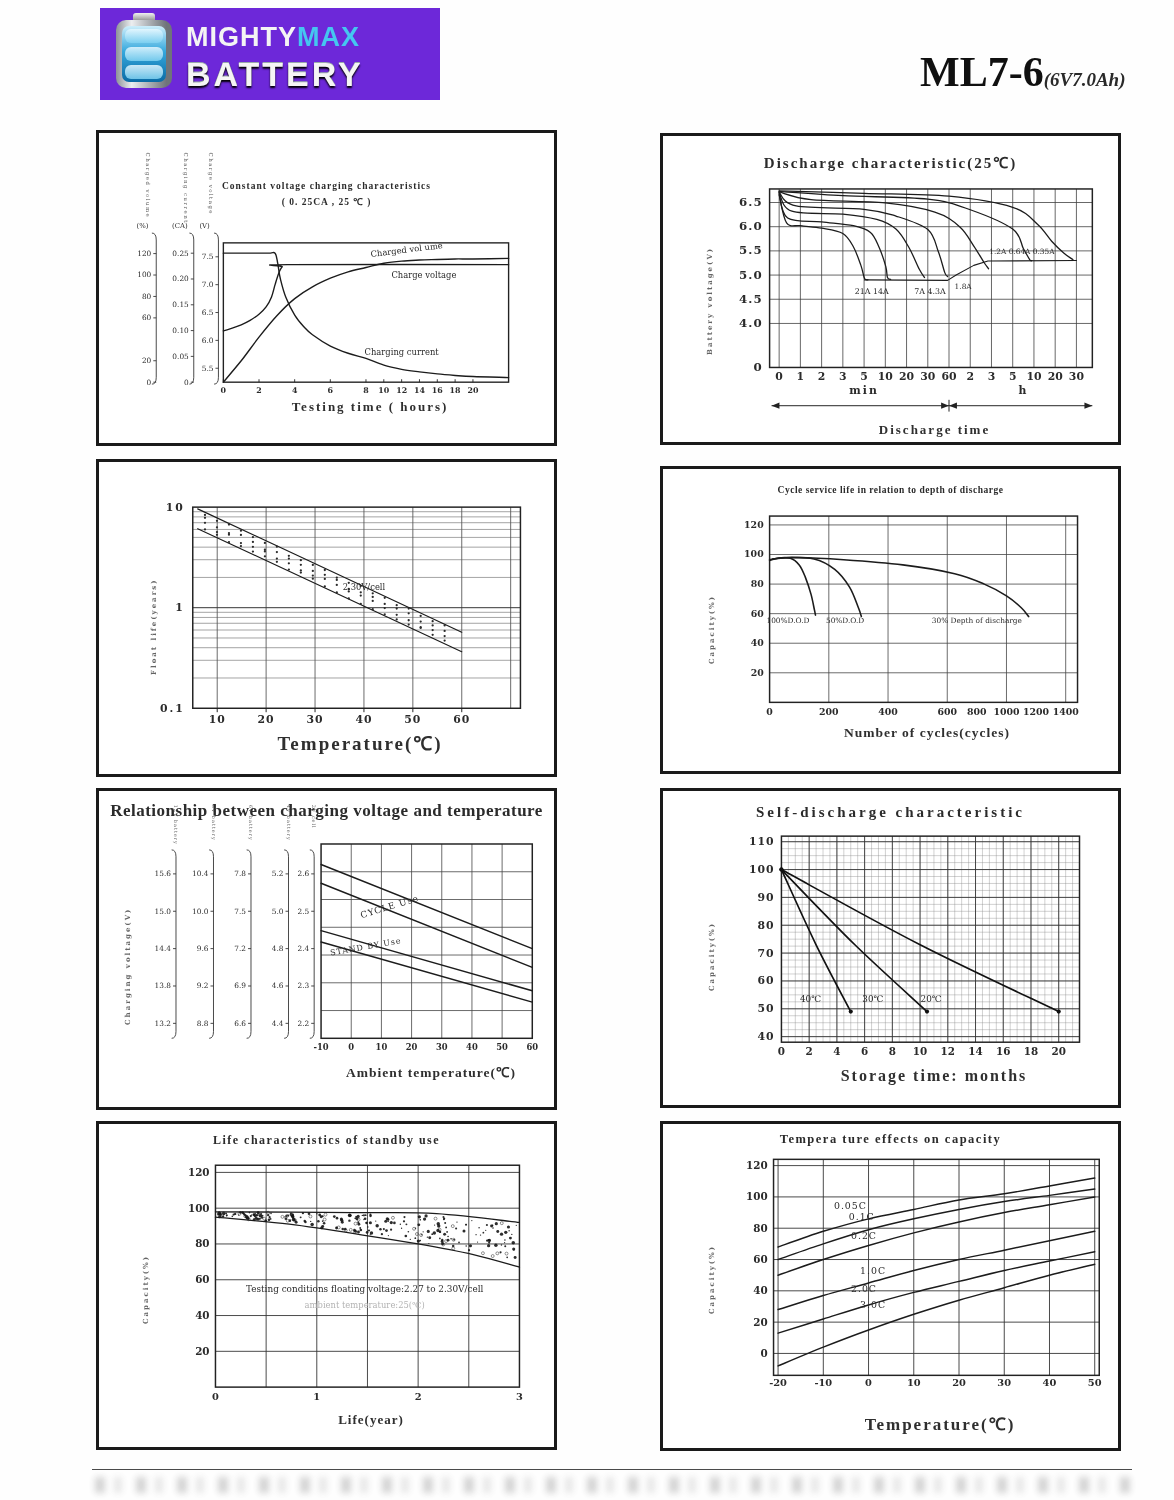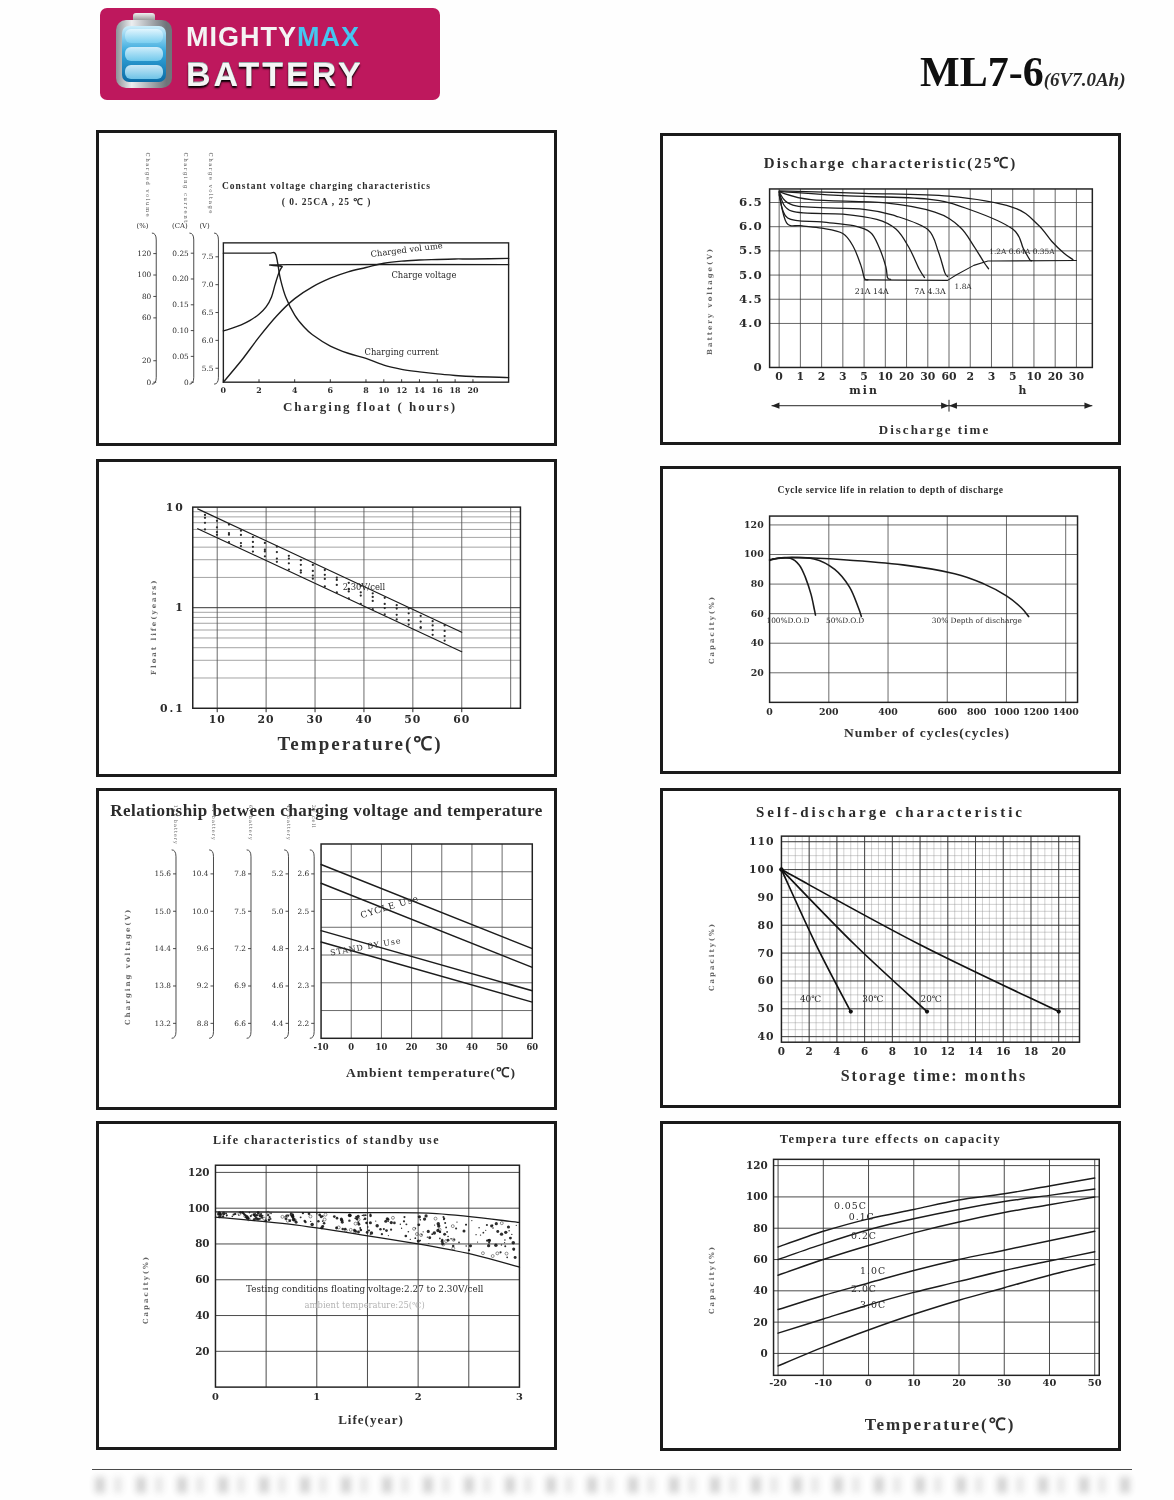--- a/index.html
+++ b/index.html
@@ -1,19 +1,19 @@
 <!DOCTYPE html>
 <html><head>
 <meta charset="utf-8">
 <style>
   html,body{margin:0;padding:0;background:#fff;}
   .page{position:relative;width:1174px;height:1500px;background:#fefefe;overflow:hidden;
         font-family:"Liberation Sans",sans-serif;}
   
-  .logo{position:absolute;left:100px;top:8px;width:340px;height:92px;background:#be185d;border-radius:7px;}
+  .logo{position:absolute;left:100px;top:8px;width:340px;height:92px;background:#6d28d9;border-radius:0;}
   .batt{position:absolute;left:16px;top:12px;width:56px;height:68px;}
   .batt .cap{position:absolute;left:17px;top:-7px;width:22px;height:10px;background:linear-gradient(#f0f0f0,#777);border-radius:3px;}
   .batt .body{position:absolute;left:0;top:0;right:0;bottom:0;border-radius:10px;background:linear-gradient(90deg,#8d9298,#eceef0 28%,#6f747a 90%);}
   .batt .core{position:absolute;left:6px;top:6px;right:6px;bottom:6px;border-radius:7px;background:linear-gradient(180deg,#cdeefb,#35a8dd 45%,#0a6ba5);}
   .batt .seg{position:absolute;left:9px;right:9px;height:14px;border-radius:6px;background:linear-gradient(180deg,#e8f8ff,#7fd2f2);opacity:.85;}
   .brand{position:absolute;left:86px;top:14px;}
   .brand1{font-weight:bold;font-size:27px;letter-spacing:1px;color:#f4f4f4;font-family:"Liberation Sans",sans-serif;}
   .brand1 .max{color:#45c6f0;}
   .brand2{font-weight:bold;font-size:34px;letter-spacing:3px;color:#f5f5f5;margin-top:2px;
           text-shadow:0 2px 2px #000, 0 -1px 0 #9aa;}
@@ -125,21 +125,21 @@
         <text x="116" y="185.5" fill="#2b2b2b" font-size="7.5" text-anchor="end" font-family="&quot;DejaVu Serif&quot;,serif" font-weight="normal" letter-spacing="0">6.5</text>
         <line x1="118" y1="211.4" x2="121" y2="211.4" stroke="#333" stroke-width="0.9"></line>
         <text x="116" y="213.9" fill="#2b2b2b" font-size="7.5" text-anchor="end" font-family="&quot;DejaVu Serif&quot;,serif" font-weight="normal" letter-spacing="0">6.0</text>
         <line x1="118" y1="239.8" x2="121" y2="239.8" stroke="#333" stroke-width="0.9"></line>
         <text x="116" y="242.3" fill="#2b2b2b" font-size="7.5" text-anchor="end" font-family="&quot;DejaVu Serif&quot;,serif" font-weight="normal" letter-spacing="0">5.5</text>
         <text x="107" y="97" fill="#2b2b2b" font-size="7" text-anchor="middle" font-family="&quot;DejaVu Serif&quot;,serif" font-weight="normal" letter-spacing="0">(V)</text>
         <text x="111" y="20" fill="#555" font-size="5.5" text-anchor="start" font-family="&quot;DejaVu Serif&quot;,serif" font-weight="normal" letter-spacing="1.5" transform="rotate(90 111 20)">Charge voltage</text>
       </svg>
     <div class="s" style="top:48px;font-size:9.5px;letter-spacing:1px">Constant voltage charging characteristics</div>
     <div class="s" style="top:62px;font-size:9.5px;letter-spacing:1px">( 0. 25CA , 25 ℃ )</div>
-    <div class="xcap" style="left:126px;width:290px;top:266px;font-size:13px;letter-spacing:2px">Charging float ( hours)</div>
+    <div class="xcap" style="left:126px;width:290px;top:266px;font-size:13px;letter-spacing:2px">Testing time ( hours)</div>
   </div>
 
   <div class="panel" style="left:660px;top:133px;width:461px;height:312px">
     <svg class="plot" viewBox="0 0 461 312" preserveAspectRatio="none">
         <line x1="117.68092105263158" y1="54" x2="117.68092105263158" y2="236" stroke="#3f3f3f" stroke-width="0.8"></line>
         <line x1="139.1940789473684" y1="54" x2="139.1940789473684" y2="236" stroke="#3f3f3f" stroke-width="0.8"></line>
         <line x1="160.70723684210526" y1="54" x2="160.70723684210526" y2="236" stroke="#3f3f3f" stroke-width="0.8"></line>
         <line x1="182.2203947368421" y1="54" x2="182.2203947368421" y2="236" stroke="#3f3f3f" stroke-width="0.8"></line>
         <line x1="203.73355263157896" y1="54" x2="203.73355263157896" y2="236" stroke="#3f3f3f" stroke-width="0.8"></line>
         <line x1="225.24671052631578" y1="54" x2="225.24671052631578" y2="236" stroke="#3f3f3f" stroke-width="0.8"></line>

